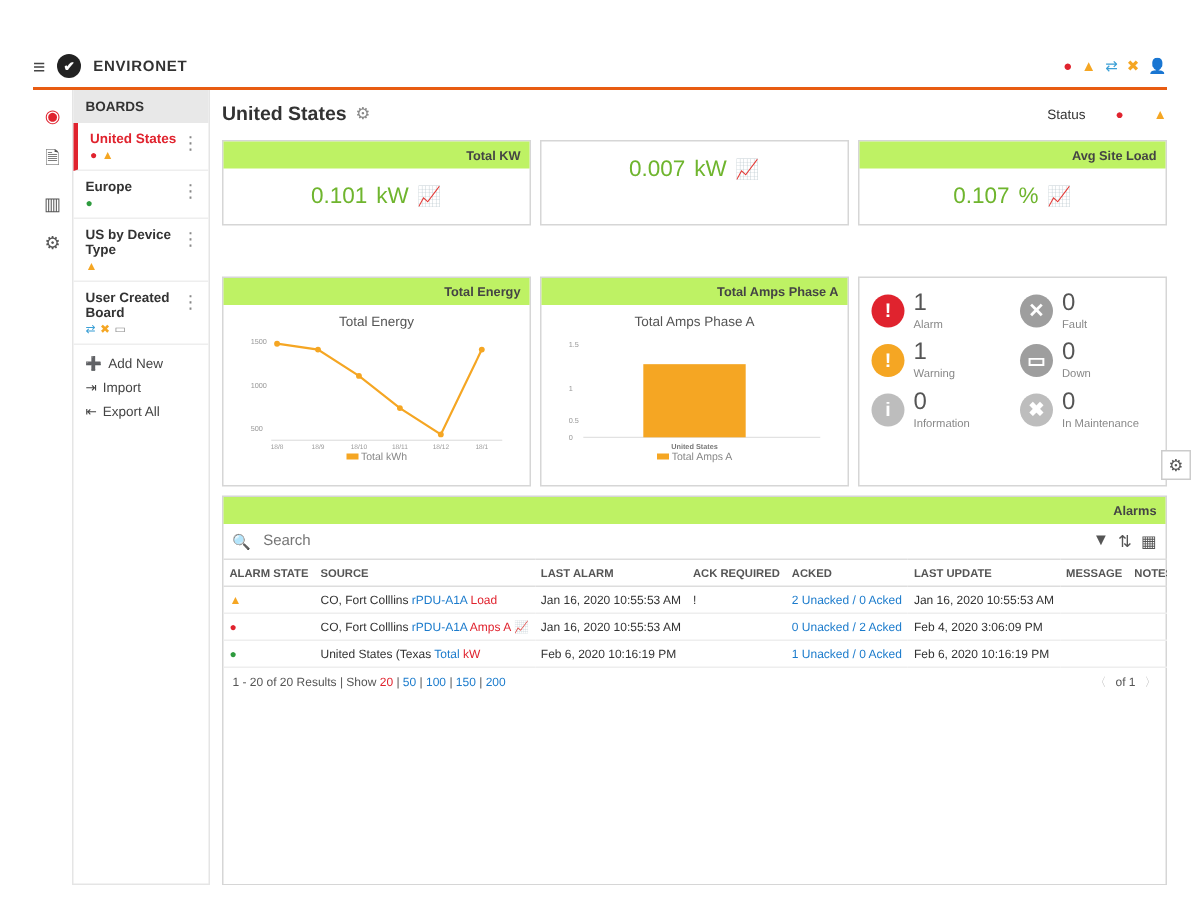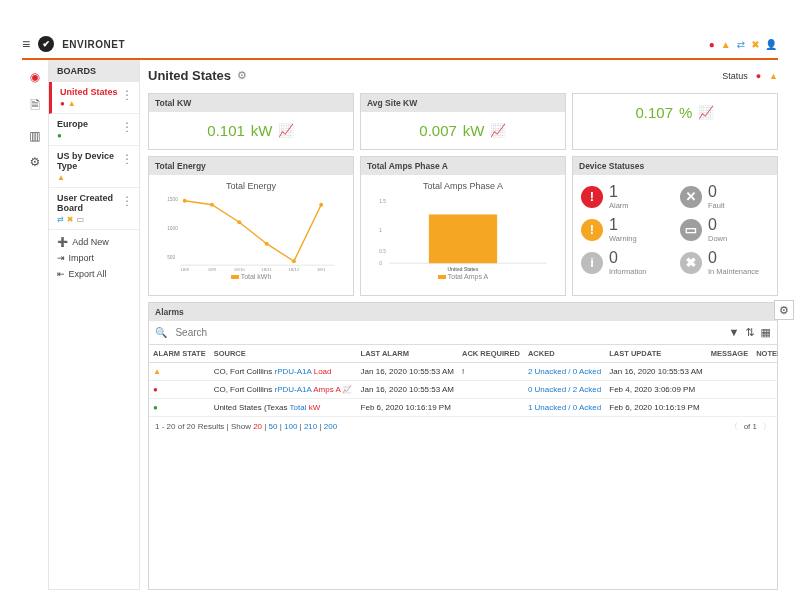--- a/index.html
+++ b/index.html
@@ -24,36 +24,36 @@
 .board-item.selected .board-name { color: #e0232e; }
 .board-icons { display: flex; gap: 3px; margin-top: 2px; font-size: 8px; }
 .more-dots { position: absolute; right: 6px; top: 6px; color: #888; font-size: 12px; cursor: pointer; }
 .sidebar-actions { padding: 4px 8px; }
 .sidebar-action { padding: 3px 0; font-size: 9px; color: #444; cursor: pointer; display: flex; align-items: center; gap: 4px; }
 
 .main { flex: 1; min-width: 0; padding-left: 8px; display: flex; flex-direction: column; overflow: hidden; }
 .page-header { display: flex; align-items: center; padding: 8px 0 4px; }
 .page-title { font-size: 13px; font-weight: bold; }
 .gear { margin-left: 6px; color: #888; font-size: 11px; cursor: pointer; }
-.status-right { margin-left: auto; font-size: 9px; display: flex; align-items: center; gap: 8px; }
+.status-right { margin-left: auto; font-size: 9px; display: flex; align-items: center; gap: 20px; }
 
 .tabs { display: flex; gap: 18px; border-bottom: 1px solid #ddd; padding: 0 2px; font-size: 9px; }
 .tab { padding: 6px 2px 5px; color: #777; cursor: pointer; }
 .tab.active { color: #000; border-bottom: 2px solid #000; font-weight: bold; }
 
 .content { flex: 1; overflow: auto; padding-top: 6px; display: flex; flex-direction: column; gap: 6px; }
 
 .kpi-row { display: flex; gap: 6px; }
 .card { border: 1px solid #d6d6d6; flex: 1; }
-.card-header { background: #e5e5e5; padding: 4px 6px; font-size: 8.5px; font-weight: bold; color: #444; }
+.card-header { background: #bef264; padding: 4px 6px; font-size: 8.5px; font-weight: bold; color: #444; text-align: right; }
 .kpi-body { padding: 10px; text-align: center; font-size: 15px; color: #6fb52e; font-weight: 500; display: flex; align-items: center; justify-content: center; gap: 6px; }
 .kpi-body .unit { font-size: 15px; }
 .trend { color: #333; font-size: 13px; }
 
-.chart-row { display: flex; gap: 6px; }
+.chart-row { display: flex; gap: 6px; margin-top: 28px; }
 .chart-body { padding: 6px; height: 120px; position: relative; }
 .chart-title-inner { text-align: center; font-size: 9px; color: #555; margin-bottom: 2px; }
 .chart-legend { text-align: center; font-size: 7px; color: #888; margin-top: 2px; }
 .legend-swatch { display: inline-block; width: 8px; height: 4px; background: #f5a623; vertical-align: middle; margin-right: 2px; }
 
 .device-statuses .ds-grid { display: grid; grid-template-columns: 1fr 1fr; gap: 6px 10px; padding: 8px; }
 .ds-item { display: flex; align-items: center; gap: 6px; }
 .ds-icon { width: 22px; height: 22px; border-radius: 50%; display: flex; align-items: center; justify-content: center; color: #fff; font-size: 13px; font-weight: bold; }
 .ds-count { font-size: 16px; color: #555; }
 .ds-label { font-size: 7.5px; color: #888; display: block; }
@@ -177,28 +177,28 @@
         <div class="kpi-row">
           <div class="card">
             <div class="card-header">Total KW</div>
             <div class="kpi-body">
                 <span>0.101</span> 
                 <span class="unit">kW</span>
                 <span class="trend">📈</span>
               </div>
           </div>
           <div class="card">
-            <div class="card-header">Avg Site KW</div>
             <div class="kpi-body">
                 <span>0.007</span> 
                 <span class="unit">kW</span>
                 <span class="trend">📈</span>
               </div>
           </div>
           <div class="card">
+            <div class="card-header">Avg Site Load</div>
             <div class="kpi-body">
                 <span>0.107</span>
                 <span class="unit">%</span>
                 <span class="trend">📈</span>
               </div>
           </div>
         </div>
 
         <div class="chart-row">
           <div class="card" style="flex:1">
@@ -239,21 +239,20 @@
                 <text x="4" y="74" font-size="5" fill="#999">0</text>
                 <line x1="14" y1="72" x2="176" y2="72" stroke="#ccc" stroke-width="0.5"></line>
                 <rect x="55" y="22" width="70" height="50" fill="#f5a623"></rect>
                 <text x="90" y="80" font-size="5" fill="#777" text-anchor="middle" font-weight="bold">United States</text>
               </svg>
               <div class="chart-legend"><span class="legend-swatch"></span><span>Total Amps A</span></div>
             </div>
           </div>
 
           <div class="card device-statuses" style="flex:1">
-            <div class="card-header">Device Statuses</div>
             <div class="ds-grid" id="ds-grid">
                 <div class="ds-item">
                   <div class="ds-icon" style="background:#e0232e">!</div>
                   <div><span class="ds-count">1</span><span class="ds-label">Alarm</span></div>
                 </div>
                 <div class="ds-item">
                   <div class="ds-icon" style="background:#9e9e9e">✕</div>
                   <div><span class="ds-count">0</span><span class="ds-label">Fault</span></div>
                 </div>
                 <div class="ds-item">
@@ -327,21 +326,21 @@
     <td>Feb 6, 2020 10:16:19 PM</td>
     <td></td>
     <td><span class="ack-link">1 Unacked / 0 Acked</span></td>
     <td>Feb 6, 2020 10:16:19 PM</td>
     <td></td>
     <td></td>
                 </tr>
               </tbody>
           </table>
           <div class="table-footer">
-            <span class="show-n" id="footer-show">1 - 20 of 20 Results | Show <a href="#" style="color:#e0232e">20</a> | <a href="#">50</a> | <a href="#">100</a> | <a href="#">210</a> | <a href="#">200</a></span>
+            <span class="show-n" id="footer-show">1 - 20 of 20 Results | Show <a href="#" style="color:#e0232e">20</a> | <a href="#">50</a> | <a href="#">100</a> | <a href="#">150</a> | <a href="#">200</a></span>
             <div class="pager">
               <span style="color:#bbb">〈</span>
               <span>of 1</span>
               <span style="color:#bbb">〉</span>
             </div>
           </div>
         </div>
       </div>
     </div>
   </div>

